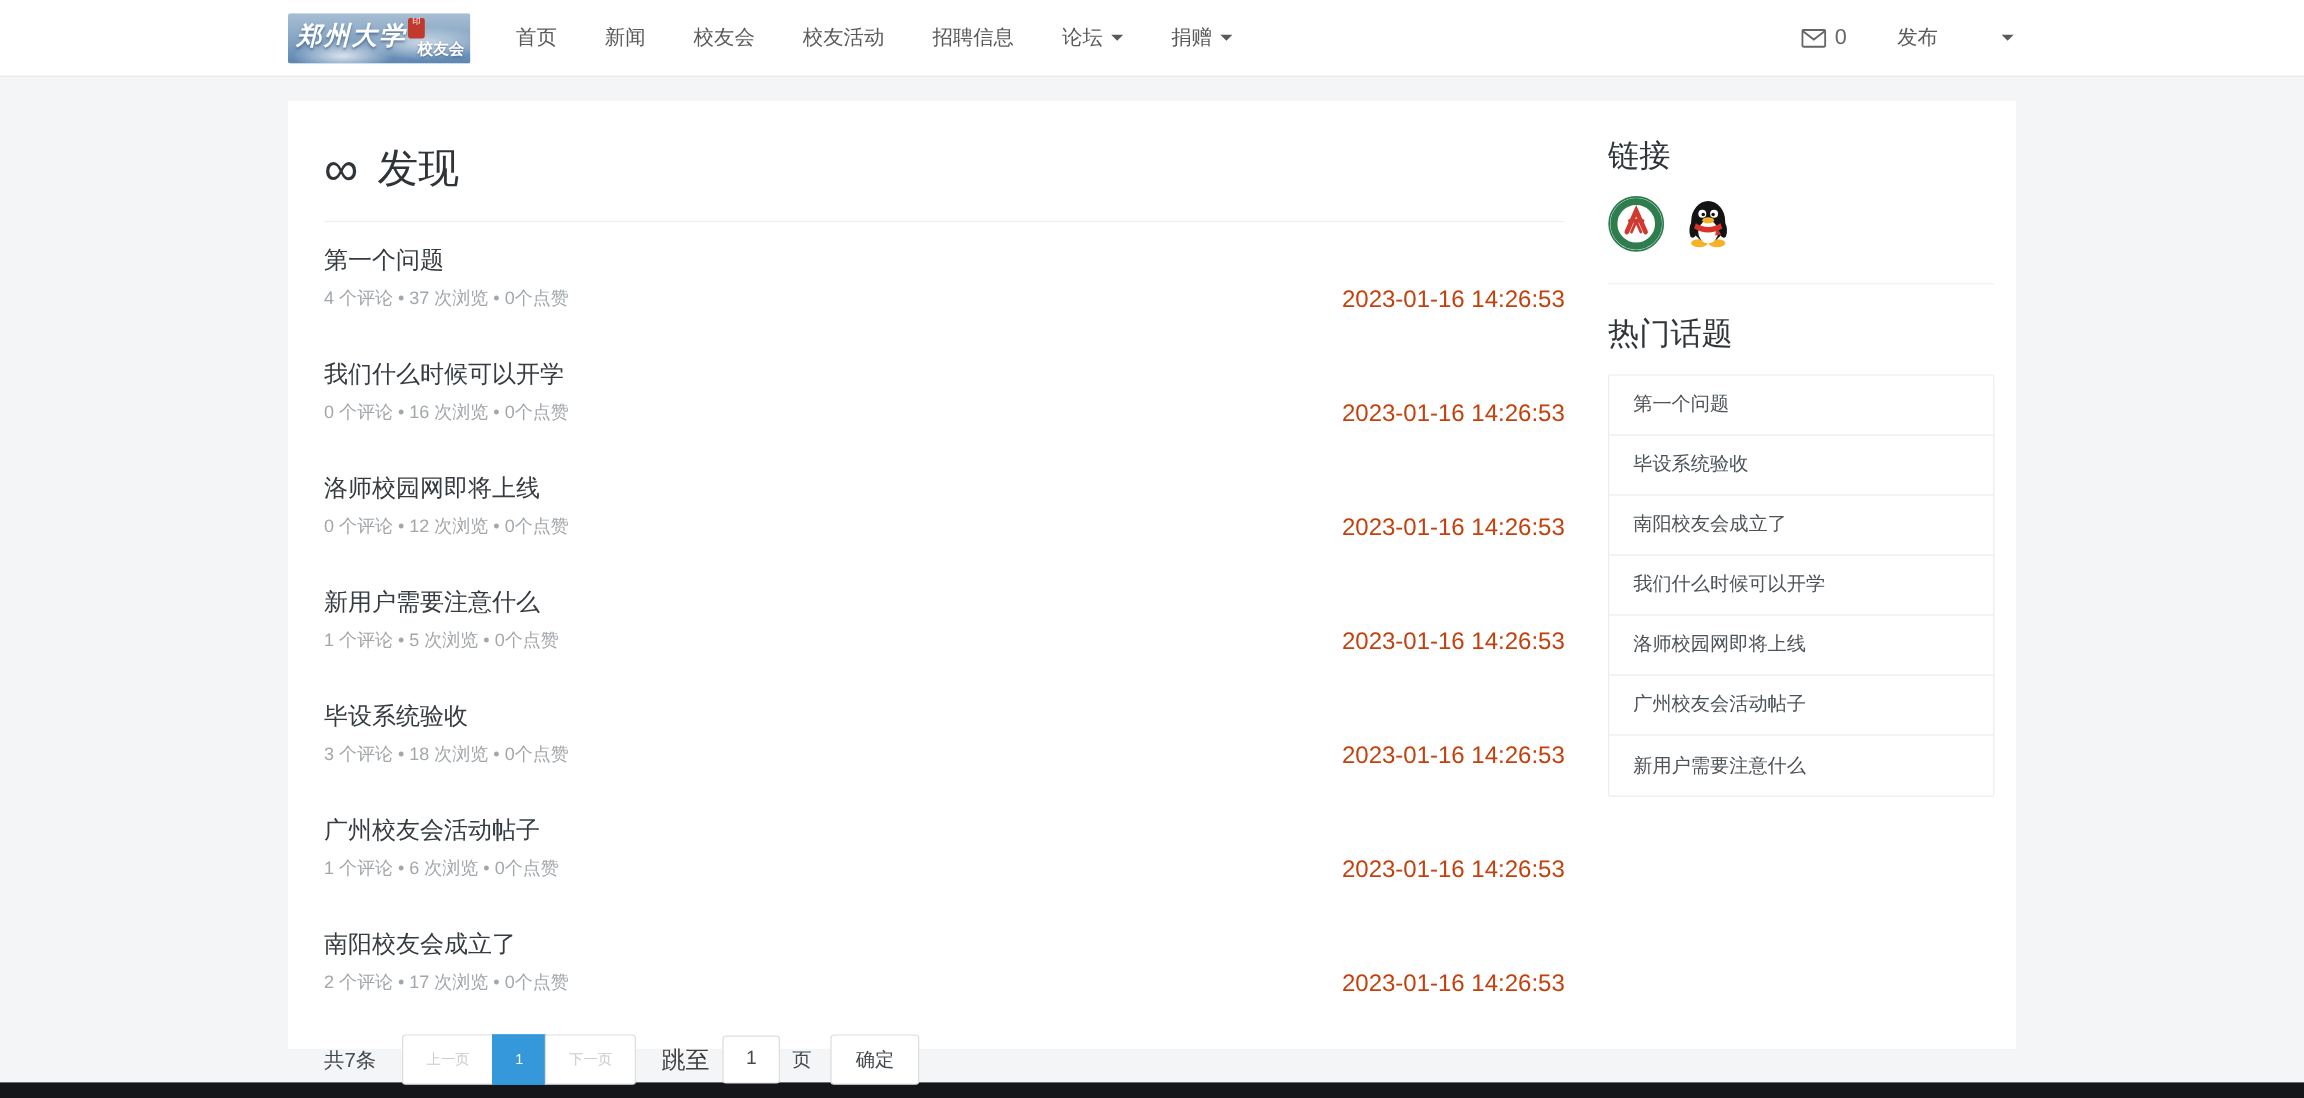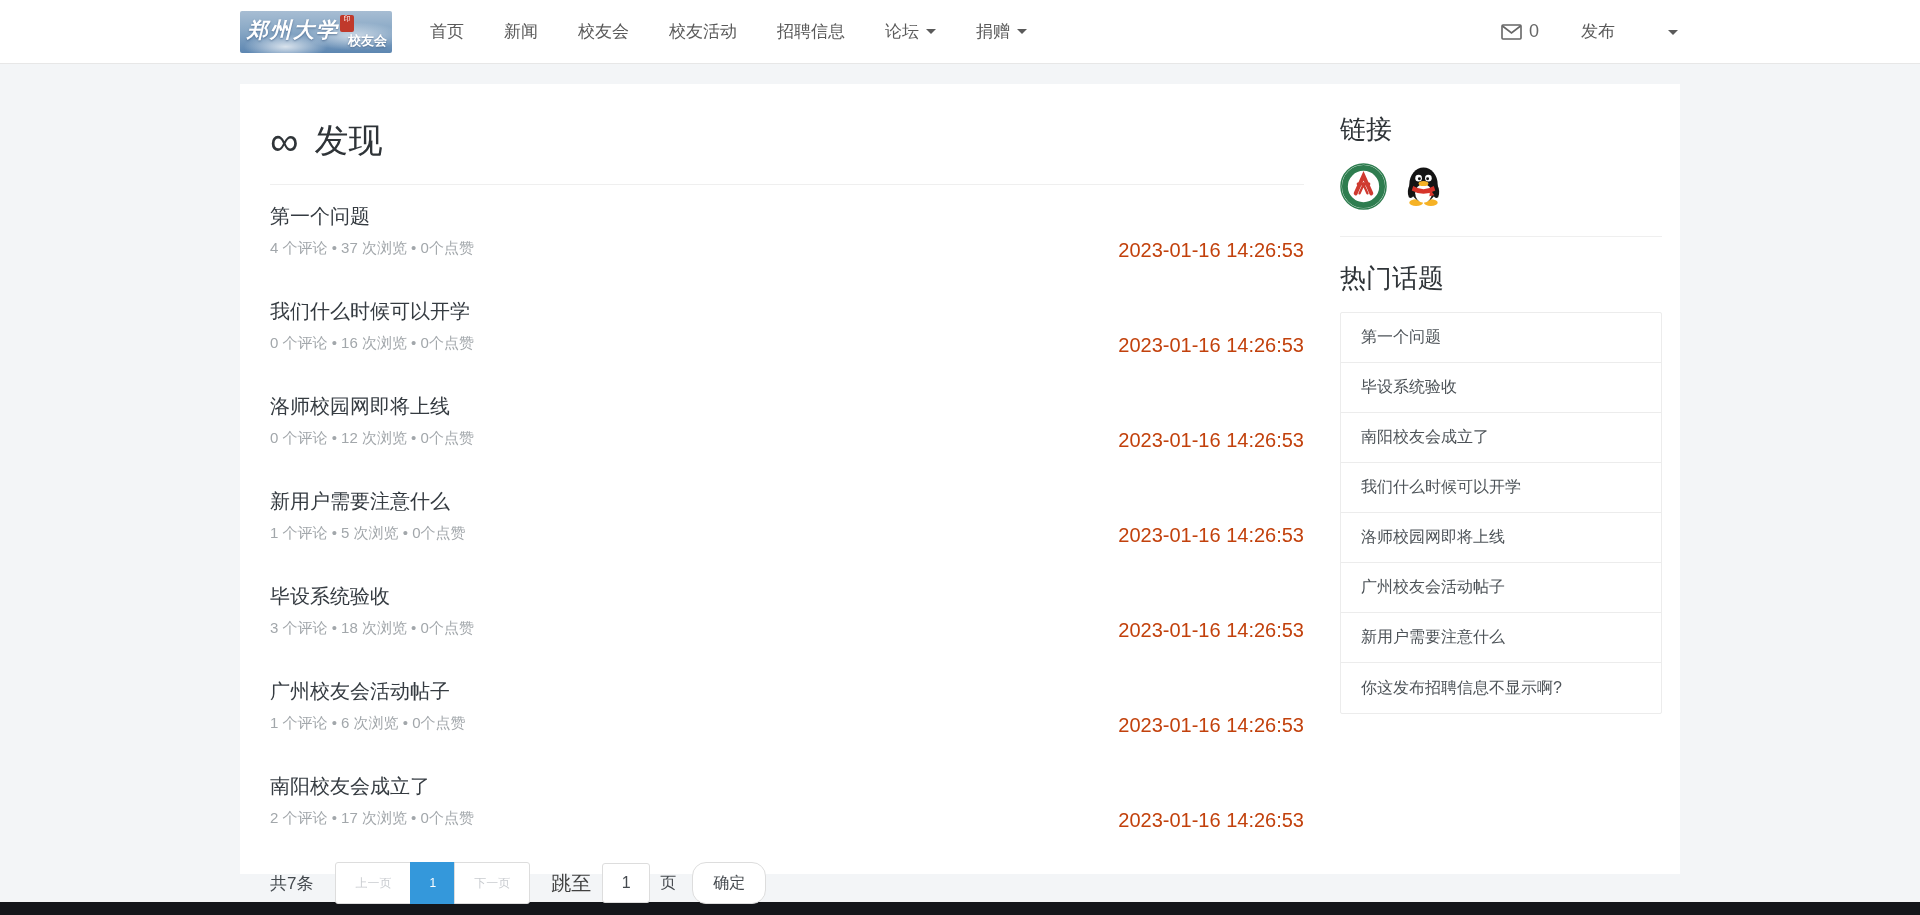--- a/index.html
+++ b/index.html
@@ -81,21 +81,21 @@
   .page-btn:first-child{margin-left:0;border-radius:3px 0 0 3px;}
   .page-btn:last-child{border-radius:0 3px 3px 0;}
   .page-btn.active{background:var(--accent);border-color:var(--accent);color:#fff;padding:0 18px;}
   .jump-label{font-size:20px;color:#404040;margin:0 11px 0 21px;}
   .jump-input{
     width:48px;height:40px;border:1px solid #ddd;border-radius:3px;text-align:center;
     font-size:16px;color:#454a4f;font-family:inherit;outline:none;
   }
   .jump-unit{font-size:16px;color:#454a4f;margin:0 16px 0 10px;}
   .confirm-btn{
-    height:42px;padding:0 20px;background:#fff;border:1px solid #ddd;border-radius:14px;
+    height:42px;padding:0 20px;background:#fff;border:1px solid #ddd;border-radius:3px;
     font-size:16px;color:#454a4f;cursor:pointer;font-family:inherit;
   }
   
   .side-heading{font-size:26px;font-weight:500;color:#2f3438;margin:6px 0 16px;}
   .links-row{display:flex;align-items:center;padding-bottom:26px;border-bottom:1px solid #efefef;}
   .link-badge{width:47px;height:47px;margin-right:13px;cursor:pointer;display:inline-block;}
   .hot-heading{margin-top:24px;}
   .hot-list{list-style:none;margin:0;padding:0;border:1px solid #ececec;border-radius:2px;}
   .hot-item{
     padding:0 20px;height:50px;display:flex;align-items:center;
@@ -263,18 +263,17 @@
 
     <h2 class="side-heading hot-heading">热门话题</h2>
     <ul class="hot-list">
       <li class="hot-item">第一个问题</li>
       <li class="hot-item">毕设系统验收</li>
       <li class="hot-item">南阳校友会成立了</li>
       <li class="hot-item">我们什么时候可以开学</li>
       <li class="hot-item">洛师校园网即将上线</li>
       <li class="hot-item">广州校友会活动帖子</li>
       <li class="hot-item">新用户需要注意什么</li>
-      <li class="hot-item">你这发布招聘信息不显示啊?</li>
     </ul>
   </aside>
 </div>
 
 <footer class="footer"></footer>
 
 </body></html>

